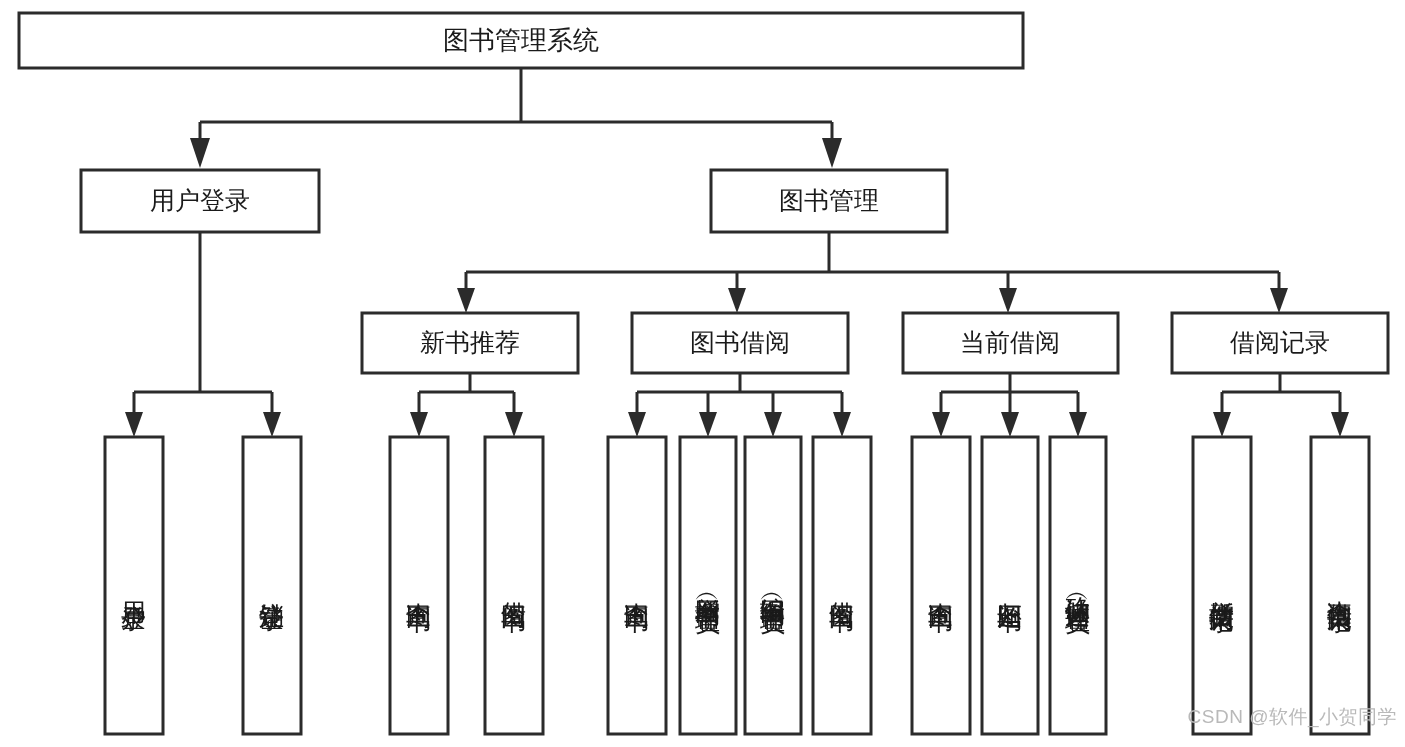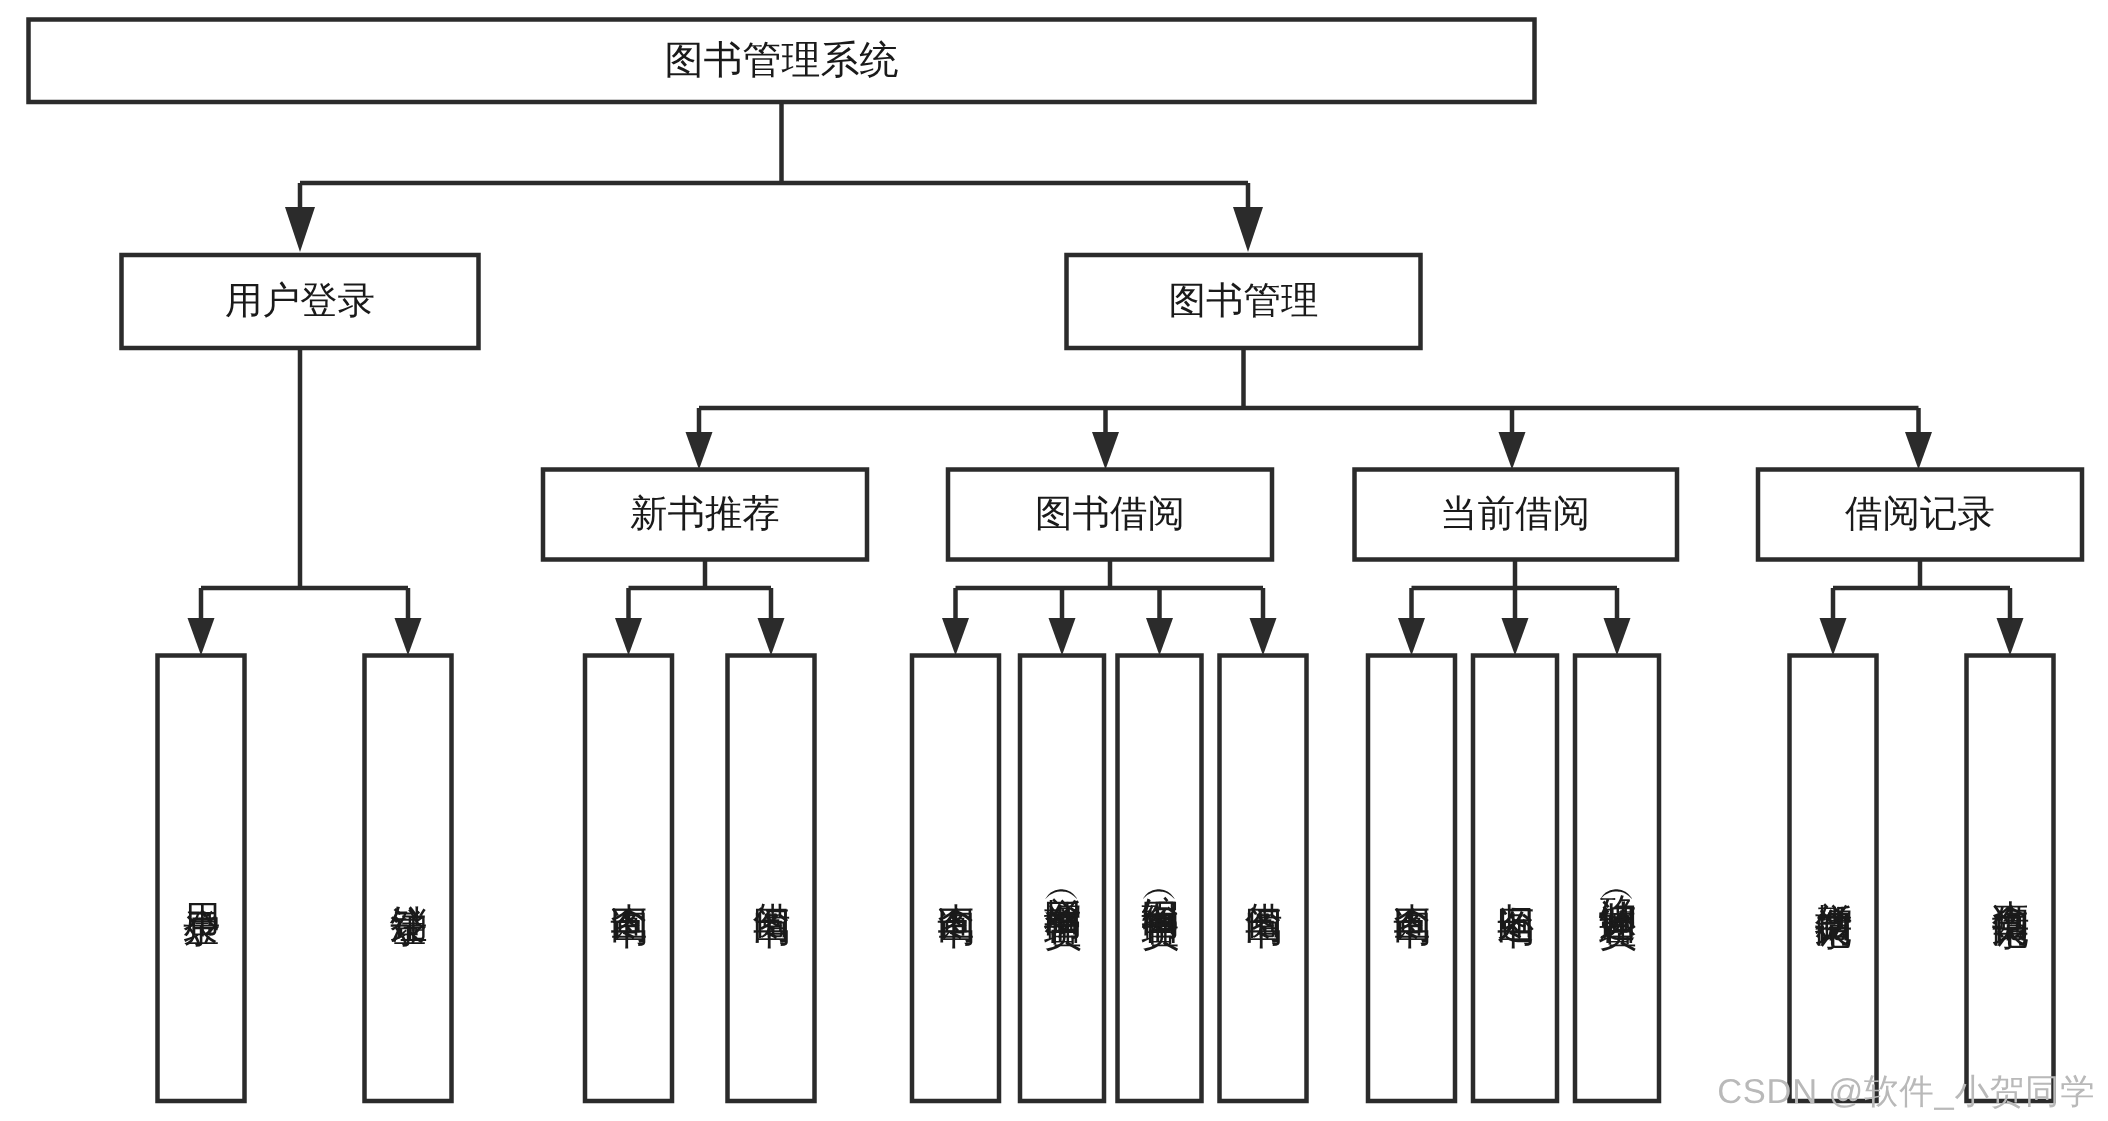--- a/index.html
+++ b/index.html
@@ -70,23 +70,23 @@
     font-size: 25px;
     line-height: 1.12;
     letter-spacing: 2px;
     color: #1a1a1a;
     white-space: nowrap;
     text-align: center;
   }
   .watermark {
     position: absolute;
     right: 8px;
-    bottom: 4px;
-    font-family: "Liberation Sans", "DejaVu Sans", sans-serif;
-    font-size: 23px;
+    bottom: 17px;
+    font-family: "Liberation Sans", "DejaVu Sans", sans-serif;
+    font-size: 19px;
     color: #b9b9b9;
     letter-spacing: 0.5px;
     user-select: none;
   }
 </style>
 </head>
 <body>
 
 <div id="diagram-root">
 

